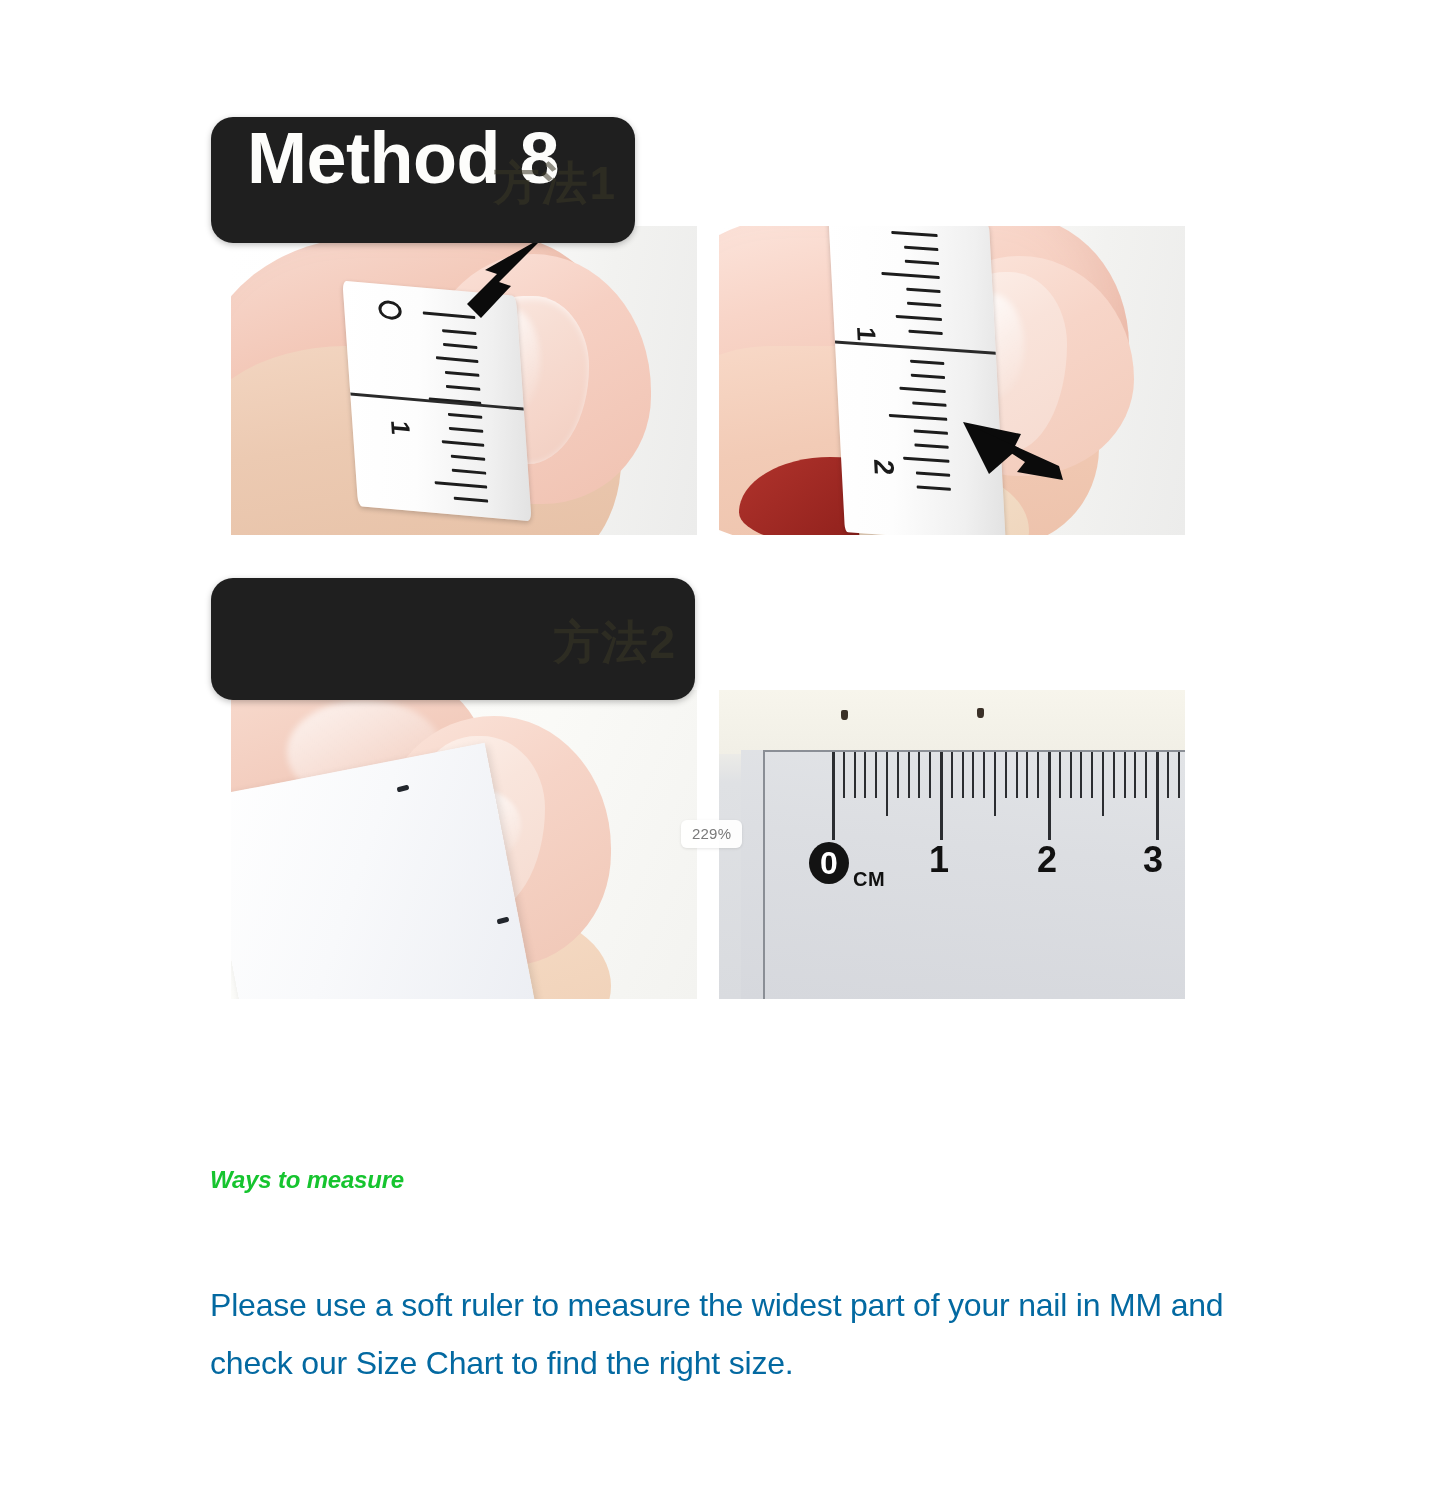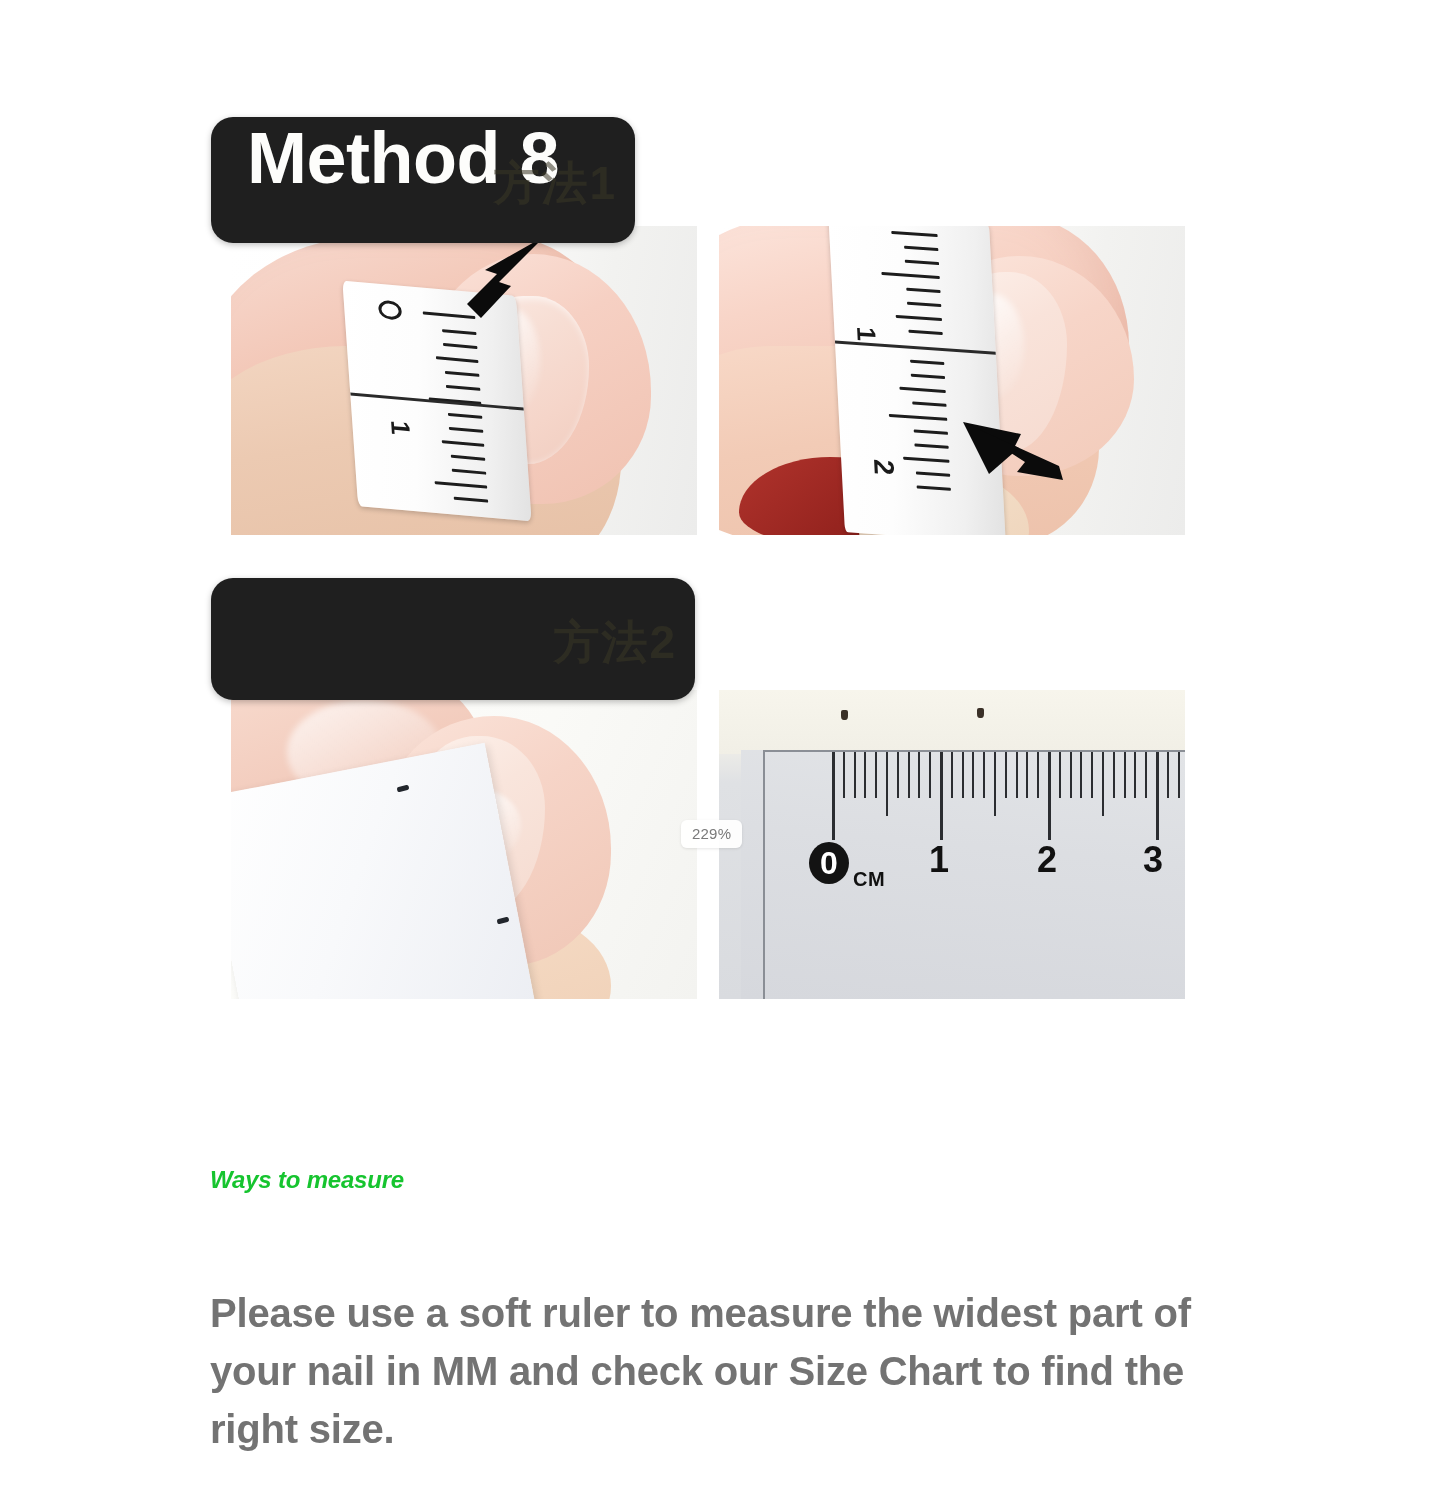--- a/index.html
+++ b/index.html
@@ -305,26 +305,25 @@
     font-family: "Liberation Sans", sans-serif;
     font-style: italic;
     font-weight: 700;
     font-size: 24px;
     letter-spacing: -0.2px;
   }
   #measure-paragraph {
     position: absolute;
     left: 210px; top: 1244px;
     width: 1035px;
-    color: #737373;
+    color: #0369a1;
     font-family: "Liberation Sans", sans-serif;
-    font-size: 40px;
+    font-size: 32px;
     line-height: 58px;
     letter-spacing: -0.2px;
-    font-weight: bold;
   }
 </style>
 </head>
 <body>
 
 <div class="photo-grid">
 
   <div class="photo-row row-1">
 
     <div class="photo-cell">

